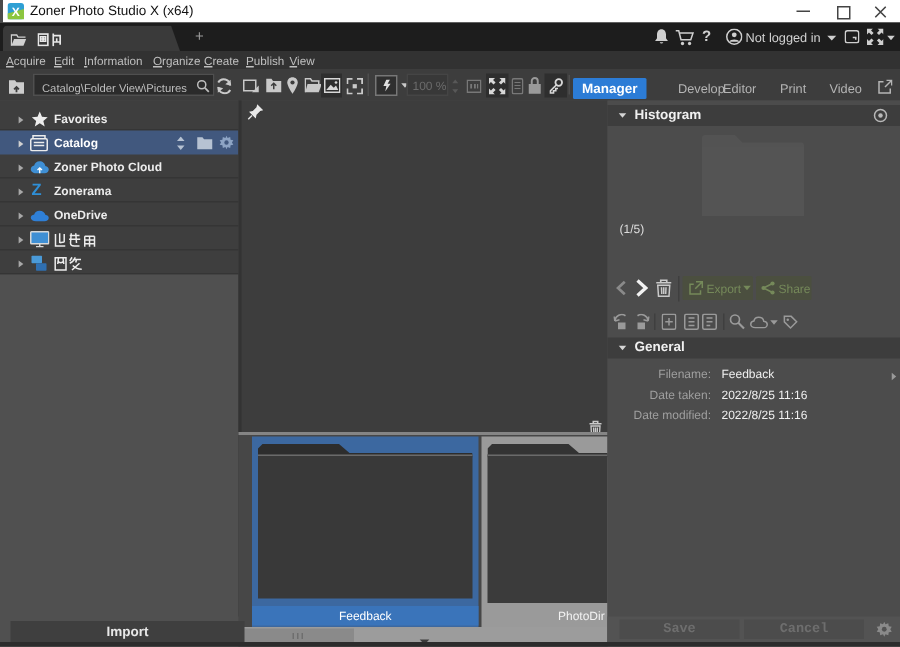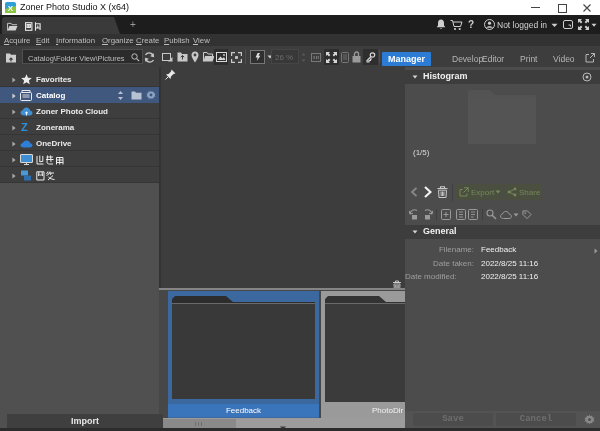--- a/index.html
+++ b/index.html
@@ -143,21 +143,21 @@
 
   <div class="abs" style="left:250px;top:4px;width:15px;height:14px;background:#2f2f2f;border:1px solid #777777;box-sizing:border-box;"></div>
   <svg class="abs" style="left:255px;top:7px" width="6" height="8" viewBox="0 0 7 10">
       <path d="M3 0 L0.5 5.5 L3 5.5 L2 10 L6.5 3.5 L4 3.5 L6 0 Z" fill="#e0e0e0"></path>
     </svg>
   <svg class="abs" style="left:267px;top:9px" width="6" height="4" viewBox="0 0 6 4">
       <path d="M0.5 0.5 L3 3.5 L5.5 0.5 Z" fill="#c9c9c9"></path>
     </svg>
 
   <div class="abs" style="left:271px;top:3px;width:28px;height:15px;background:#383838;border:1px solid #454545;box-sizing:border-box;">
-    <div class="abs" style="left:3px;top:3px;font-size:8px;color:#6b6b6b;">26 %</div>
+    <div class="abs" style="left:3px;top:3px;font-size:8px;color:#6b6b6b;">100 %</div>
   </div>
   <svg class="abs" style="left:301px;top:6px" width="5" height="11" viewBox="0 0 5 11">
       <path d="M0.5 3.5 L2.5 1 L4.5 3.5 Z" fill="#585858"></path>
       <path d="M0.5 7.5 L2.5 10 L4.5 7.5 Z" fill="#585858"></path>
     </svg>
   <svg class="abs" style="left:311px;top:7px" width="10" height="9" viewBox="0 0 10 9">
     <rect x="0.5" y="0.5" width="9" height="8" fill="none" stroke="#787878" stroke-width="1"></rect>
     <rect x="2.5" y="3" width="1.2" height="3" fill="#787878"></rect>
       <rect x="5" y="3" width="1.2" height="3" fill="#787878"></rect>
       <rect x="7" y="3" width="0.8" height="3" fill="#787878"></rect>
@@ -430,21 +430,21 @@
     <svg class="abs" style="left:7px;top:5px" width="6" height="4" viewBox="0 0 6 4">
         <path d="M0.5 0.5 L3 3.5 L5.5 0.5 Z" fill="#d5d5d5"></path>
       </svg>
     <div class="abs" style="left:18px;top:1px;font-size:9px;font-weight:bold;color:#f0f0f0;">General</div>
   </div>
 
   <div class="abs" style="left:0;top:178px;width:69px;text-align:right;font-size:8px;color:#9f9f9f;">Filename:</div>
   <div class="abs" style="left:76px;top:178px;font-size:8px;color:#f0f0f0;">Feedback</div>
   <div class="abs" style="left:0;top:192px;width:69px;text-align:right;font-size:8px;color:#9f9f9f;">Date taken:</div>
   <div class="abs" style="left:76px;top:192px;font-size:8px;color:#f0f0f0;">2022/8/25 11:16</div>
-  <div class="abs" style="left:0;top:205px;width:69px;font-size:8px;color:#9f9f9f;">Date modified:</div>
+  <div class="abs" style="left:0;top:205px;width:69px;text-align:right;font-size:8px;color:#9f9f9f;">Date modified:</div>
   <div class="abs" style="left:76px;top:205px;font-size:8px;color:#f0f0f0;">2022/8/25 11:16</div>
   <svg class="abs" style="left:189px;top:181px" width="4" height="6" viewBox="0 0 4 6">
       <path d="M0.5 0.5 L3.5 3 L0.5 5.5 Z" fill="#9a9a9a"></path>
     </svg>
 </div>
 
 <div class="abs" style="left:0;top:411px;width:159px;height:20px;background:#505050;"></div>
 <div class="abs" style="left:7px;top:414px;width:156px;height:14px;background:#3f3f3f;color:#e8e8e8;font-weight:bold;font-size:9px;text-align:center;line-height:14px;">Import</div>
 <div class="abs" style="left:405px;top:411px;width:195px;height:17px;background:#535353;font-family:Liberation Mono, monospace;">
   <div class="abs" style="left:8px;top:2px;width:80px;height:13px;background:#4c4c4c;color:#6e6e6e;font-weight:bold;font-size:9px;text-align:center;line-height:13px;">Save</div>

